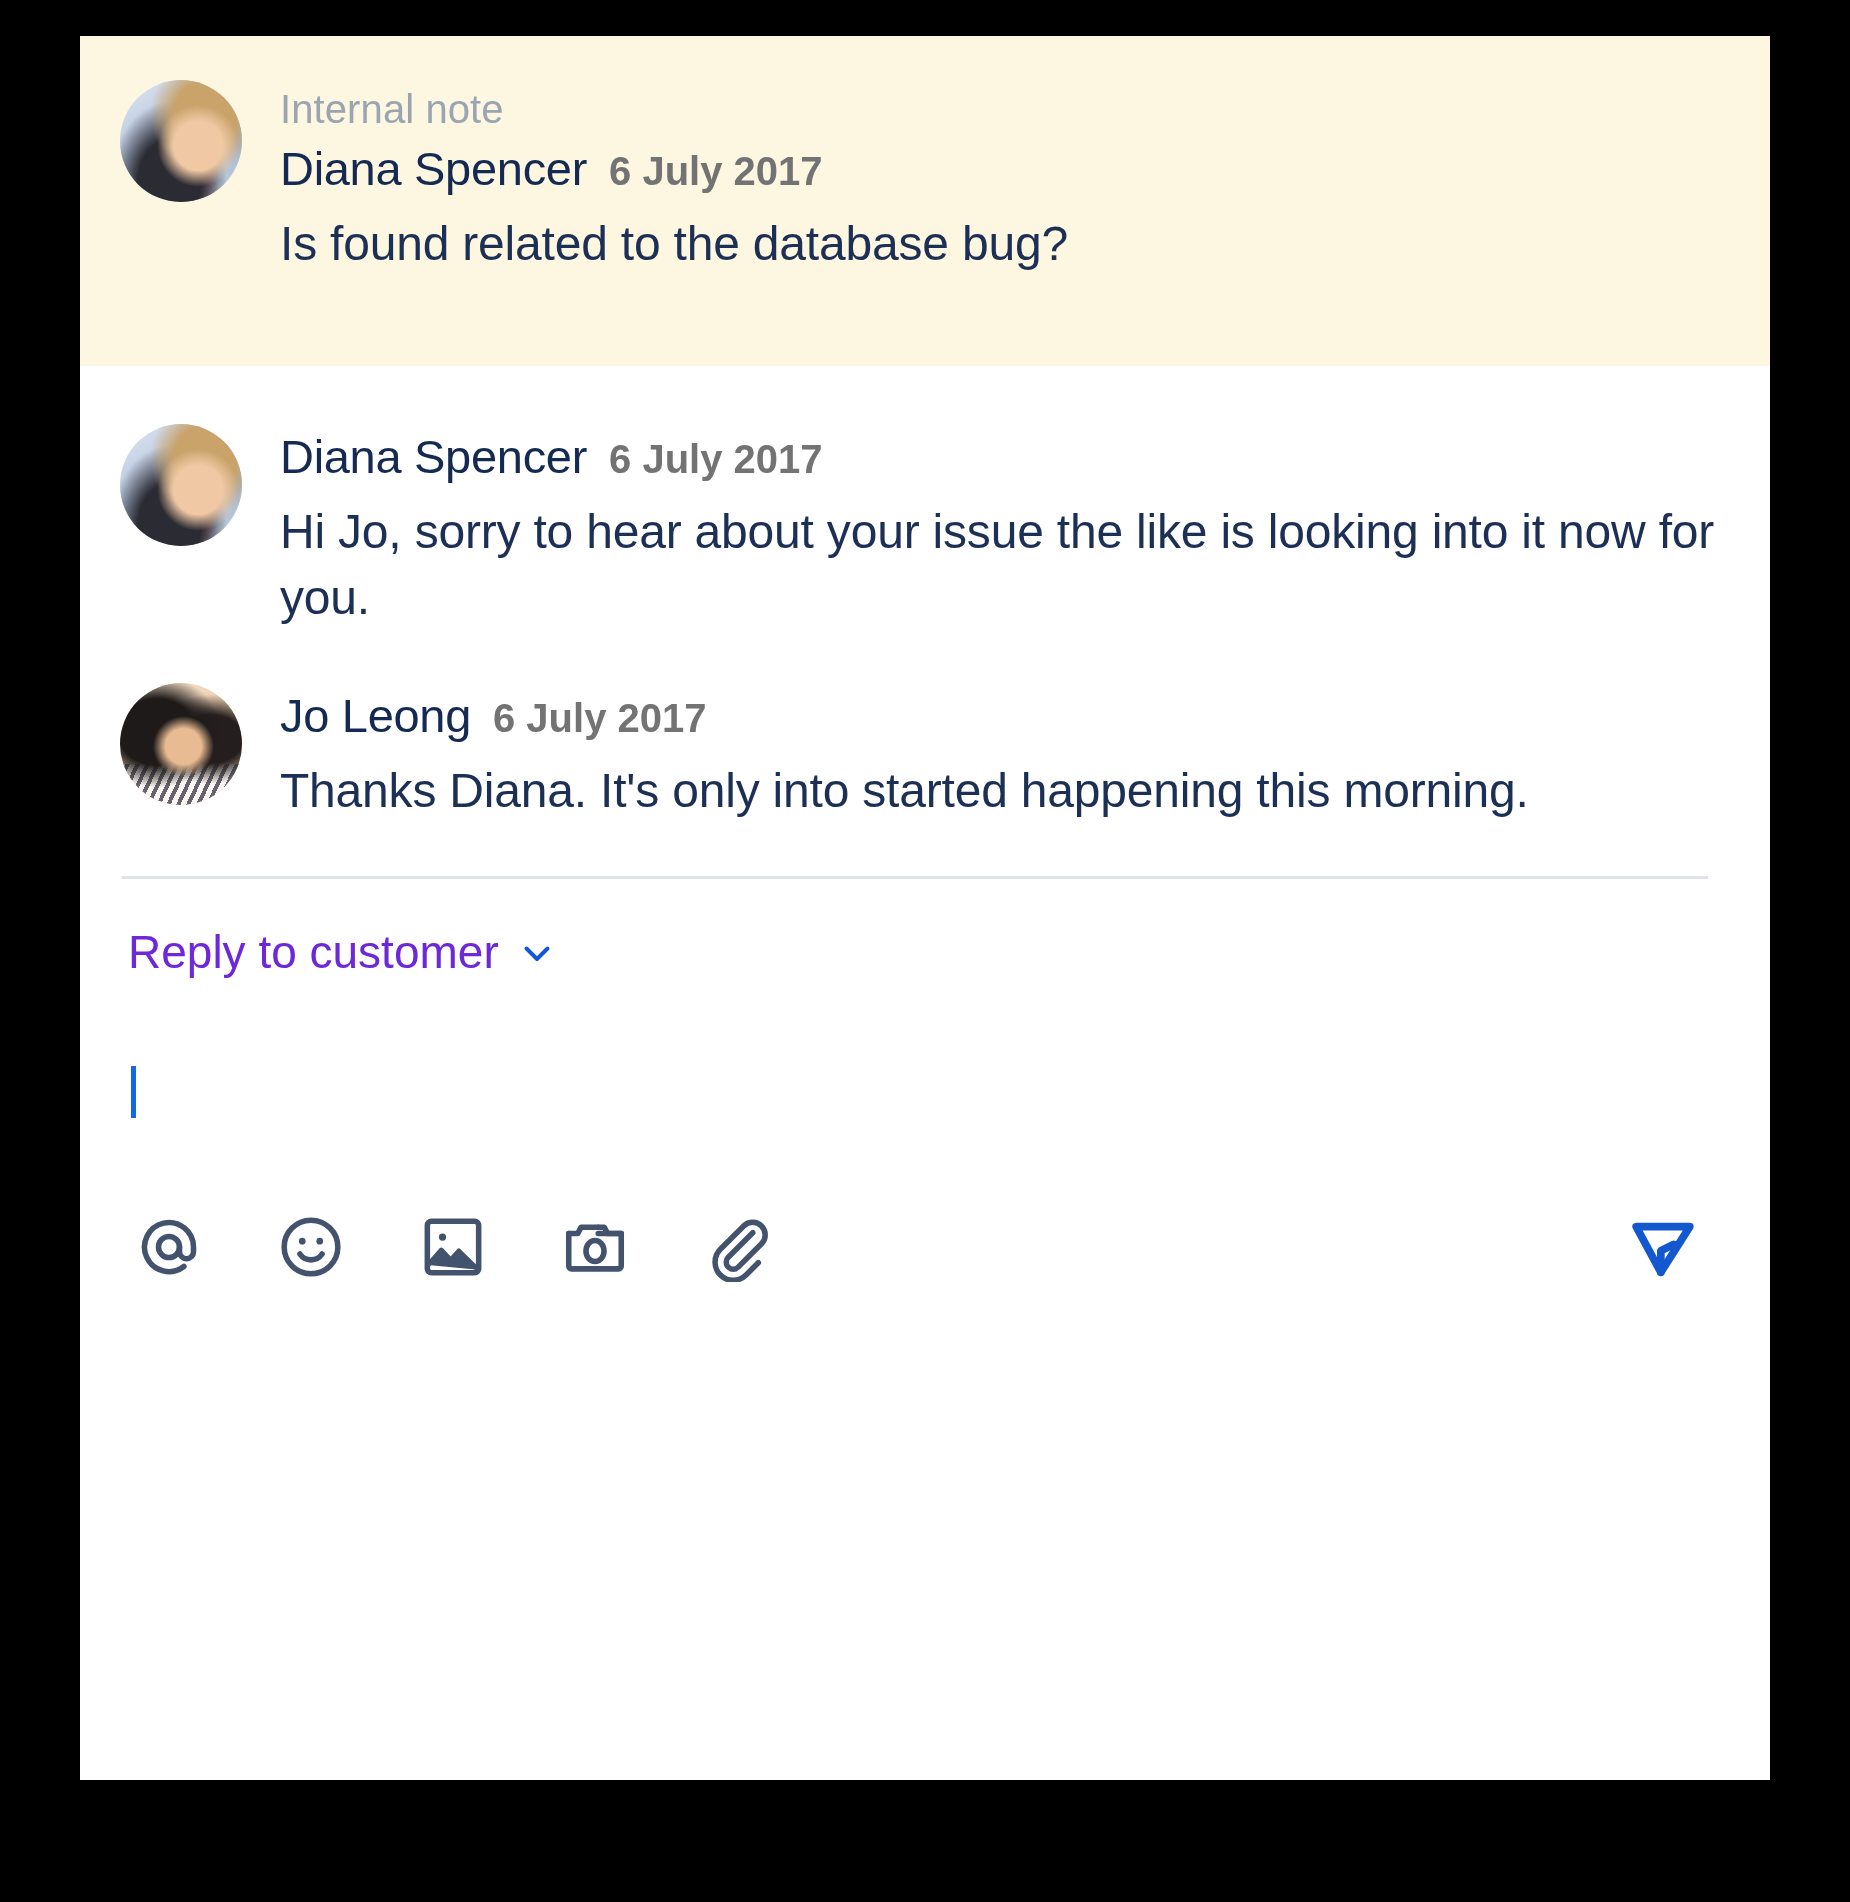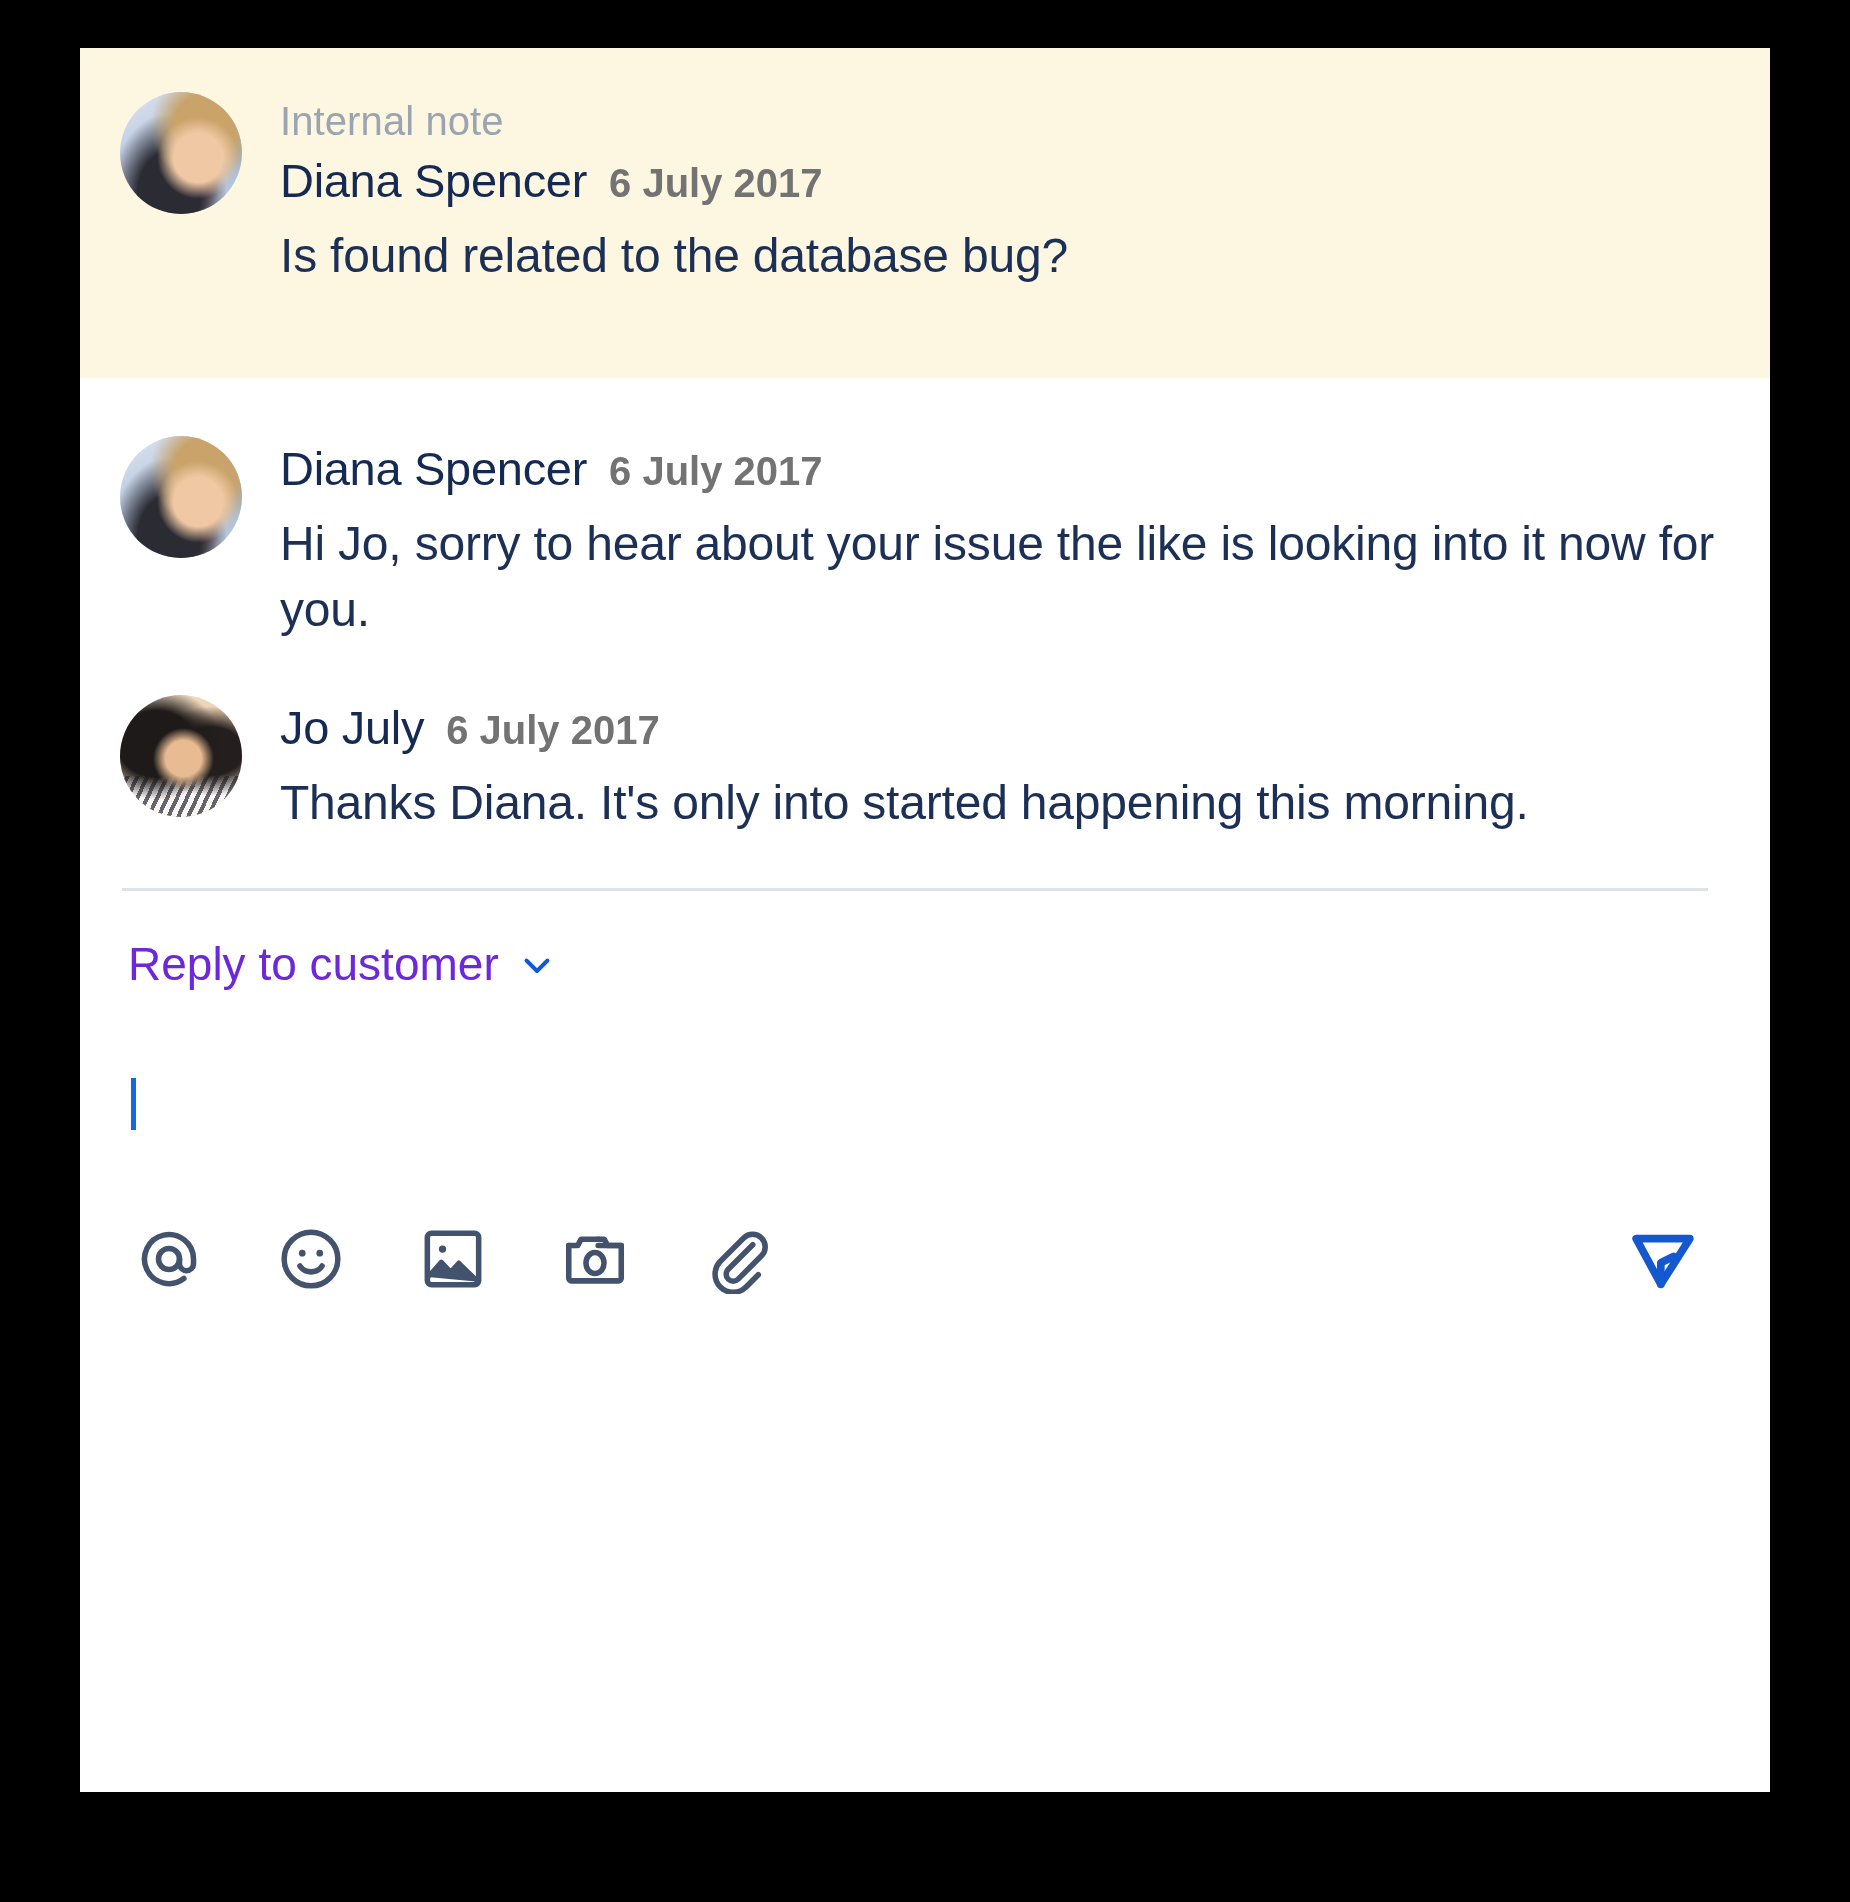--- a/index.html
+++ b/index.html
@@ -8,21 +8,21 @@
     background: #000000;
     font-family: "Liberation Sans", sans-serif;
     overflow: hidden;
   }
 
   #stage { position: relative; width: 1850px; height: 1902px; background: #000; }
 
   
   .card {
     position: absolute;
-    left: 80px; top: 48px;
+    left: 80px; top: 36px;
     width: 1690px; height: 1744px;
     background: #ffffff;
     overflow: hidden;
   }
 
   
   .note-block {
     background: #fdf6e1;
     padding: 44px 40px 46px 40px;
     min-height: 330px;
@@ -184,21 +184,21 @@
           <div class="text">Hi Jo, sorry to hear about your issue the like is looking into it now for you.</div>
         </div>
       </div>
 
       <div class="msg-row">
         <div class="avatar av-jo">
           <div class="ph"></div>
         </div>
         <div class="msg-body">
           <div class="meta">
-            <span class="author">Jo July</span>
+            <span class="author">Jo Leong</span>
             <span class="stamp">6 July 2017</span>
           </div>
           <div class="text">Thanks Diana. It's only into started happening this morning.</div>
         </div>
       </div>
 
       <div class="divider"></div>
     </div>
 
     <div class="reply">

